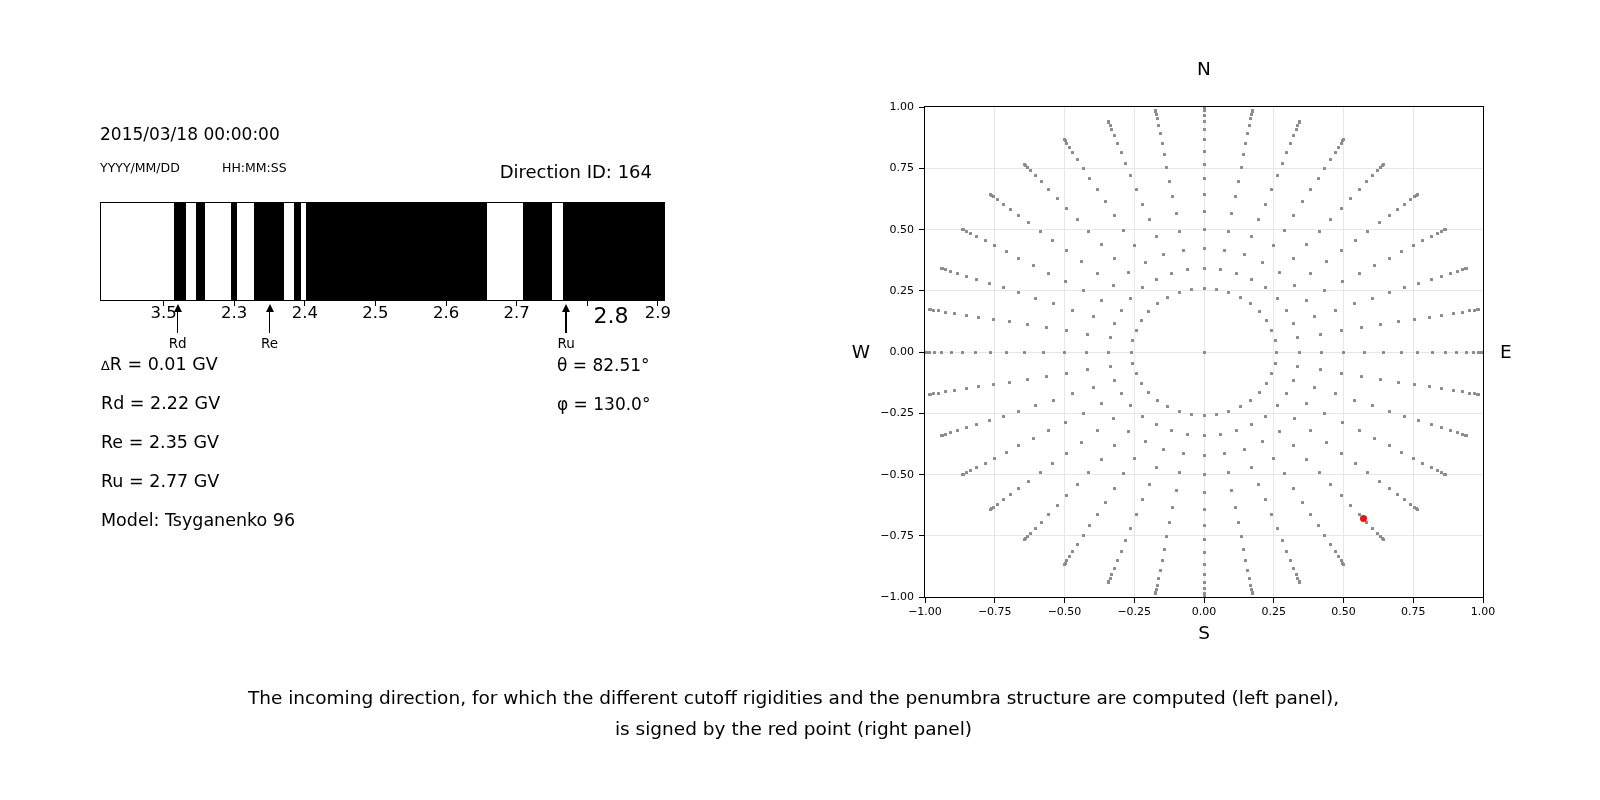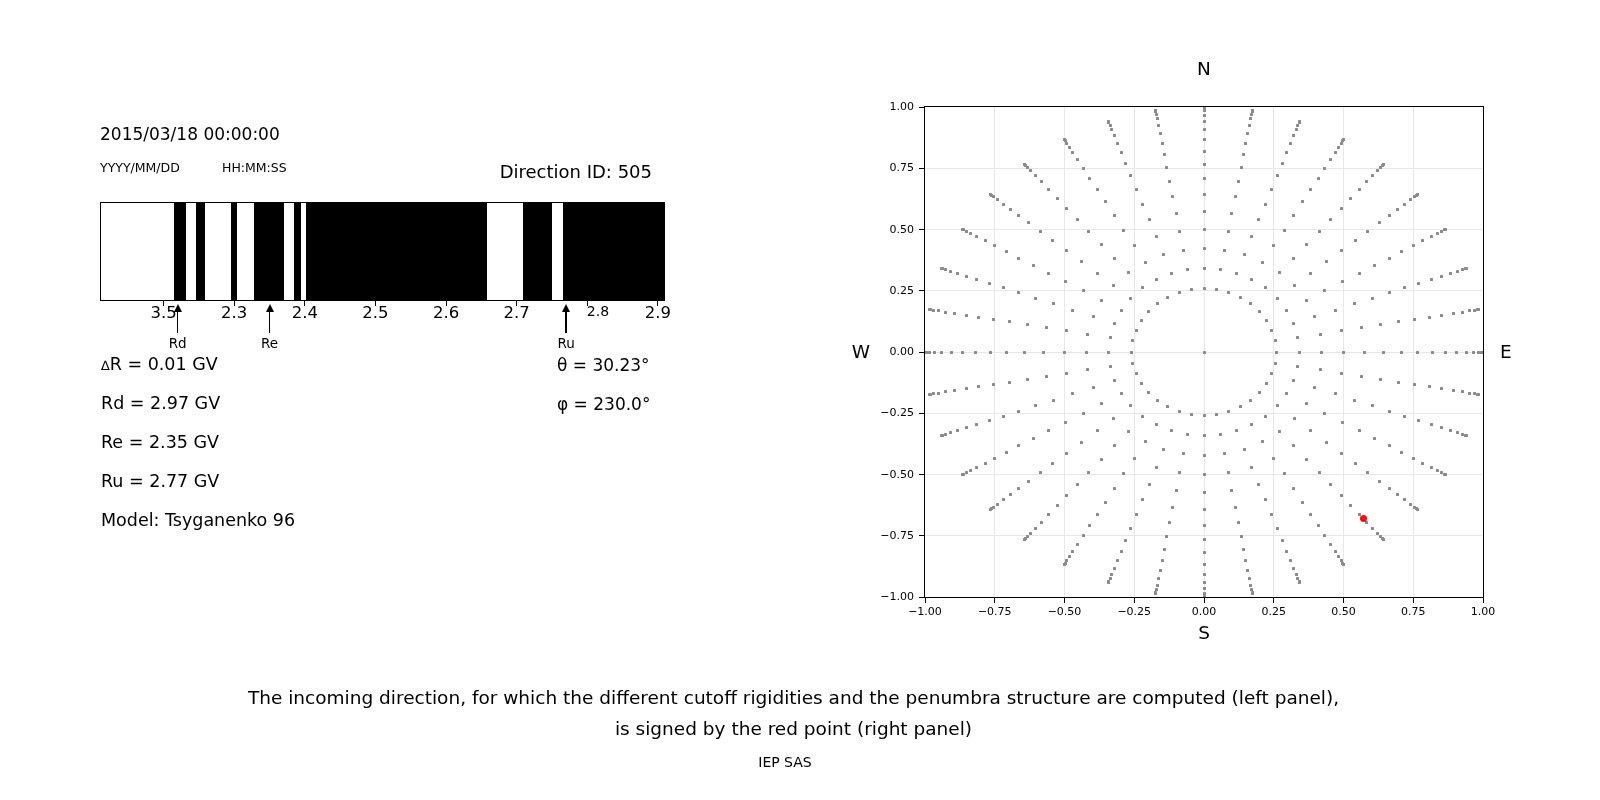--- a/index.html
+++ b/index.html
@@ -24,41 +24,41 @@
   .caption{position:absolute;left:0;width:1587px;text-align:center;}
 </style>
 </head>
 <body>
 
 <div id="fig">
 
   <div class="t" style="left:100px;top:124px;font-size:17px;">2015/03/18 00:00:00</div>
   <div class="t" style="left:100px;top:160px;font-size:12.5px;">YYYY/MM/DD</div>
   <div class="t" style="left:222px;top:160px;font-size:12.5px;">HH:MM:SS</div>
-  <div class="t" style="left:452px;top:161px;width:200px;text-align:right;font-size:18px;">Direction ID: 505</div>
+  <div class="t" style="left:452px;top:161px;width:200px;text-align:right;font-size:18px;">Direction ID: 164</div>
 
   <div id="penumbra-box">
       <div class="pen-band" style="left: 73.1562px; width: 12.0062px; background: rgb(0, 0, 0);"></div>
       <div class="pen-band" style="left: 95.05px; width: 8.475px; background: rgb(0, 0, 0);"></div>
       <div class="pen-band" style="left: 130.362px; width: 5.65px; background: rgb(0, 0, 0);"></div>
       <div class="pen-band" style="left: 152.962px; width: 29.6625px; background: rgb(0, 0, 0);"></div>
       <div class="pen-band" style="left: 192.512px; width: 7.0625px; background: rgb(0, 0, 0);"></div>
       <div class="pen-band" style="left: 204.519px; width: 181.506px; background: rgb(0, 0, 0);"></div>
       <div class="pen-band" style="left: 422.044px; width: 28.9562px; background: rgb(0, 0, 0);"></div>
       <div class="pen-band" style="left: 462.3px; width: 101.7px; background: rgb(0, 0, 0);"></div>
     </div>
   <div id="penumbra-axis"></div>
 
   <div class="t" style="left:101px;top:354px;font-size:17.5px;"><span style="font-size:13px;">∆</span><span>R = 0.01 GV</span></div>
-  <div class="t" style="left:101px;top:393px;font-size:17.5px;">Rd = 2.97 GV</div>
+  <div class="t" style="left:101px;top:393px;font-size:17.5px;">Rd = 2.22 GV</div>
   <div class="t" style="left:101px;top:432px;font-size:17.5px;">Re = 2.35 GV</div>
   <div class="t" style="left:101px;top:471px;font-size:17.5px;">Ru = 2.77 GV</div>
   <div class="t" style="left:101px;top:510px;font-size:17.5px;">Model: Tsyganenko 96</div>
-  <div class="t" style="left:557px;top:355px;font-size:17px;">θ = 30.23°</div>
-  <div class="t" style="left:557px;top:394px;font-size:17px;">φ = 230.0°</div>
+  <div class="t" style="left:557px;top:355px;font-size:17px;">θ = 82.51°</div>
+  <div class="t" style="left:557px;top:394px;font-size:17px;">φ = 130.0°</div>
 
   <div id="dir-box">
       <div class="gridline" style="left: 69.25px; top: 0px; width: 1px; height: 490px; background: rgb(231, 231, 231);"></div>
       <div class="gridline" style="left: 0px; top: 428.25px; width: 558px; height: 1px; background: rgb(231, 231, 231);"></div>
       <div class="gridline" style="left: 139px; top: 0px; width: 1px; height: 490px; background: rgb(231, 231, 231);"></div>
       <div class="gridline" style="left: 0px; top: 367px; width: 558px; height: 1px; background: rgb(231, 231, 231);"></div>
       <div class="gridline" style="left: 208.75px; top: 0px; width: 1px; height: 490px; background: rgb(231, 231, 231);"></div>
       <div class="gridline" style="left: 0px; top: 305.75px; width: 558px; height: 1px; background: rgb(231, 231, 231);"></div>
       <div class="gridline" style="left: 278.5px; top: 0px; width: 1px; height: 490px; background: rgb(231, 231, 231);"></div>
       <div class="gridline" style="left: 0px; top: 244.5px; width: 558px; height: 1px; background: rgb(231, 231, 231);"></div>
@@ -648,35 +648,34 @@
       <div class="red-dot" style="left: 434.53px; top: 408.1px; background: rgb(238, 17, 17);"></div>
     </div>
   <div id="dir-axis"></div>
   <div class="t" style="left:1184px;top:58px;width:40px;text-align:center;font-size:18.5px;">N</div>
   <div class="t" style="left:1184px;top:622px;width:40px;text-align:center;font-size:18.5px;">S</div>
   <div class="t" style="left:830px;top:341px;width:40px;text-align:right;font-size:18.5px;">W</div>
   <div class="t" style="left:1500px;top:341px;width:40px;text-align:left;font-size:18.5px;">E</div>
 
   <div class="caption" style="top:718px;font-size:18.5px;">is signed by the red point (right panel)</div>
   <div class="caption" style="top:687px;font-size:18.5px;">The incoming direction, for which the different cutoff rigidities and the penumbra structure are computed (left panel),</div>
-  <div class="caption" style="top:754px;width:1570px;font-size:14px;">IEP SAS</div>
 <div class="tickmark" style="left: 163.062px; top: 301px; width: 1px; height: 4.5px;"></div>
     <div class="ticklabel" style="left: 141.562px; top: 303px; width: 44px; font-size: 16.5px;">3.5</div>
     <div class="tickmark" style="left: 233.687px; top: 301px; width: 1px; height: 4.5px;"></div>
     <div class="ticklabel" style="left: 212.187px; top: 303px; width: 44px; font-size: 16.5px;">2.3</div>
     <div class="tickmark" style="left: 304.312px; top: 301px; width: 1px; height: 4.5px;"></div>
     <div class="ticklabel" style="left: 282.812px; top: 303px; width: 44px; font-size: 16.5px;">2.4</div>
     <div class="tickmark" style="left: 374.938px; top: 301px; width: 1px; height: 4.5px;"></div>
     <div class="ticklabel" style="left: 353.438px; top: 303px; width: 44px; font-size: 16.5px;">2.5</div>
     <div class="tickmark" style="left: 445.562px; top: 301px; width: 1px; height: 4.5px;"></div>
     <div class="ticklabel" style="left: 424.062px; top: 303px; width: 44px; font-size: 16.5px;">2.6</div>
     <div class="tickmark" style="left: 516.188px; top: 301px; width: 1px; height: 4.5px;"></div>
     <div class="ticklabel" style="left: 494.688px; top: 303px; width: 44px; font-size: 16.5px;">2.7</div>
     <div class="tickmark" style="left: 586.812px; top: 301px; width: 1px; height: 4.5px;"></div>
-    <div class="ticklabel" style="left: 576px; top: 303px; width: 44px; font-size: 14px;">2.8</div>
+    <div class="ticklabel" style="left: 589px; top: 303px; width: 44px; font-size: 22px;">2.8</div>
     <div class="tickmark" style="left: 657.437px; top: 301px; width: 1px; height: 4.5px;"></div>
     <div class="ticklabel" style="left: 635.937px; top: 303px; width: 44px; font-size: 16.5px;">2.9</div>
     <div class="arrow-head" style="left: 173.688px; top: 304px;"></div>
     <div class="arrow-stem" style="left: 176.938px; top: 311px; height: 22px;"></div>
     <div class="ticklabel" style="left: 161.688px; top: 335px; width: 32px; font-size: 13.5px;">Rd</div>
     <div class="arrow-head" style="left: 265.5px; top: 304px;"></div>
     <div class="arrow-stem" style="left: 268.75px; top: 311px; height: 22px;"></div>
     <div class="ticklabel" style="left: 253.5px; top: 335px; width: 32px; font-size: 13.5px;">Re</div>
     <div class="arrow-head" style="left: 562.125px; top: 304px;"></div>
     <div class="arrow-stem" style="left: 565.375px; top: 311px; height: 22px;"></div>

